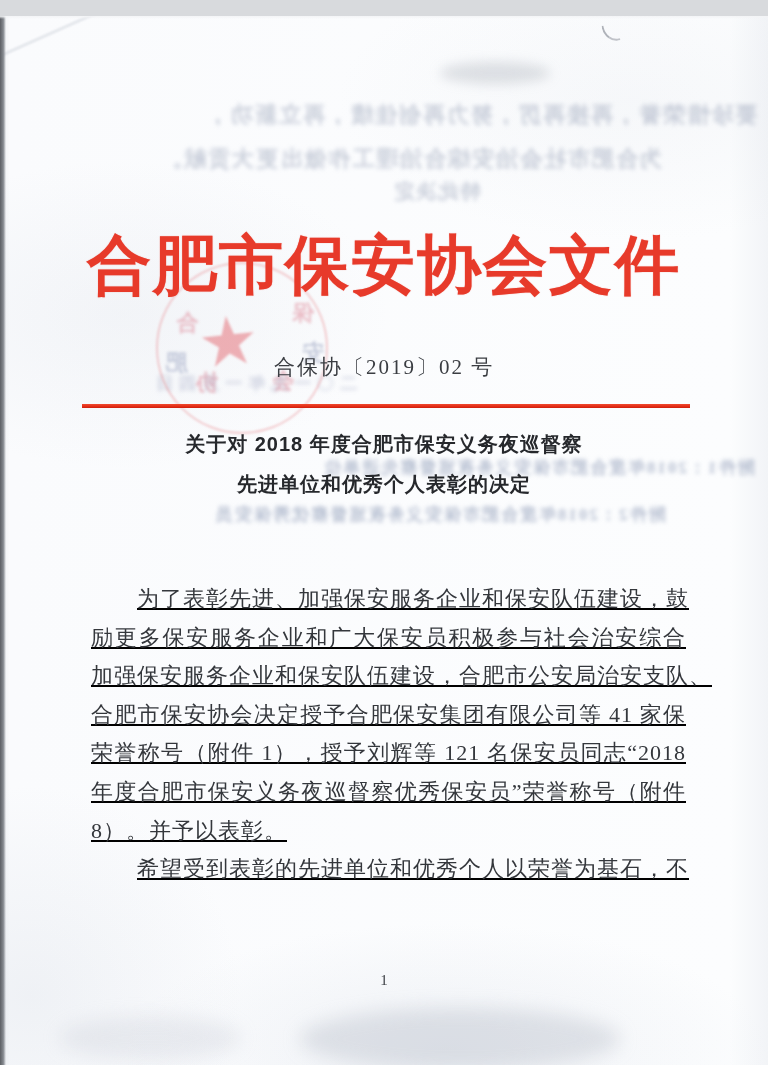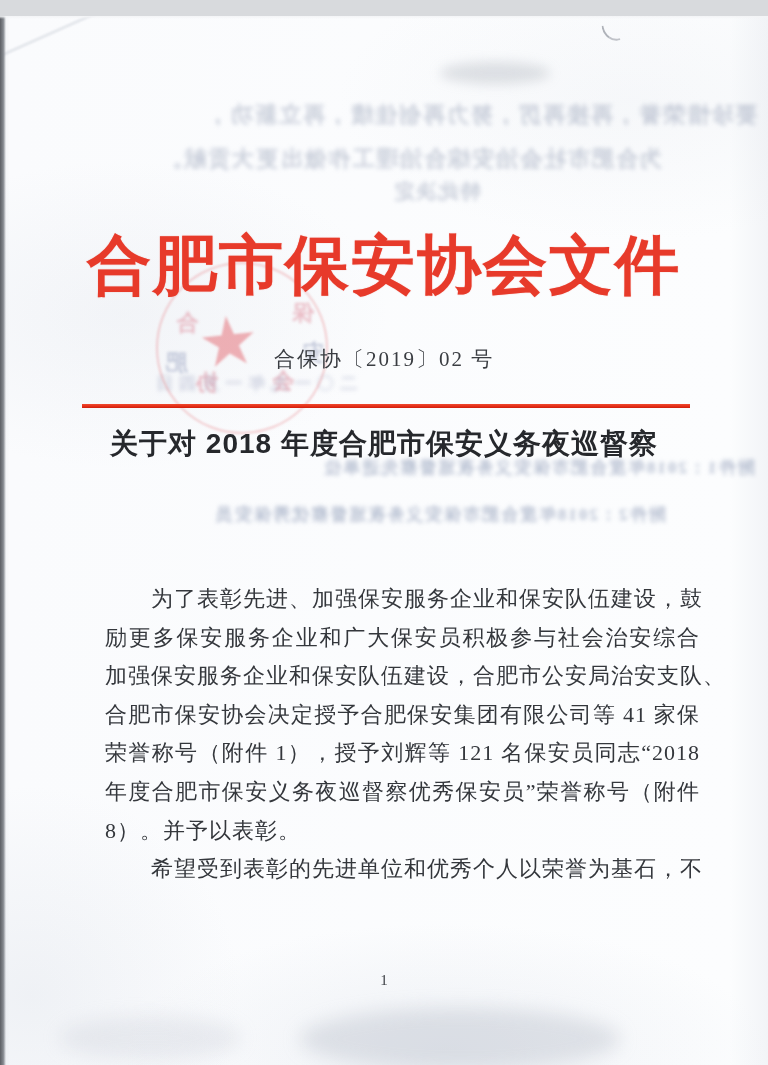--- a/index.html
+++ b/index.html
@@ -87,40 +87,40 @@
   .content { position:relative; z-index:3; }
   .header-title {
     position:absolute; left:40px; width:688px; top:204px;
     text-align:center;
     font-size:64px; line-height:92px; font-weight:bold;
     letter-spacing:2px;
     color:#e73a2a;
     text-shadow:0 0 1px rgba(231,58,42,0.55);
   }
   .doc-number {
-    position:absolute; left:0; width:768px; top:328px;
+    position:absolute; left:0; width:768px; top:336px;
     text-align:center;
     font-size:21px; line-height:30px;
     color:#3a3d42;
     letter-spacing:2px;
   }
   .red-rule {
     position:absolute; left:82px; top:388px; width:608px; height:4px;
     background:linear-gradient(180deg,#ef4a30 0,#e22812 70%,#c8200e 100%);
   }
   .doc-title {
     position:absolute; left:64px; width:640px; top:408px;
     text-align:center;
     font-family:"Liberation Sans","DejaVu Sans",sans-serif;
     font-weight:bold;
-    font-size:28px; line-height:40px;
+    font-size:20px; line-height:40px;
     color:#26282c;
     letter-spacing:1px;
   }
-  .body-block { position:absolute; left:105px; top:564px; width:595px; }
+  .body-block { position:absolute; left:91px; top:564px; width:595px;text-decoration:underline; }
   .body-line {
     font-size:22px;
     height:38.6px; line-height:38.6px;
     color:#34373c;
     letter-spacing:1px;
     text-align:justify;
     text-align-last:justify;
     white-space:nowrap;
   }
   .body-line.indent { text-indent:46px; }
@@ -161,20 +161,21 @@
 
   <div class="content">
     <div class="header-title">合肥市保安协会文件</div>
 
     <div class="doc-number">合保协〔2019〕02 号</div>
 
     <div class="red-rule"></div>
 
     <div class="doc-title">
       <div>关于对 2018 年度合肥市保安义务夜巡督察</div>
+      <div>先进单位和优秀个人表彰的决定</div>
     </div>
 
     <div class="body-block">
       <div class="body-line indent">为了表彰先进、加强保安服务企业和保安队伍建设，鼓</div>
       <div class="body-line">励更多保安服务企业和广大保安员积极参与社会治安综合</div>
       <div class="body-line">加强保安服务企业和保安队伍建设，合肥市公安局治安支队、</div>
       <div class="body-line">合肥市保安协会决定授予合肥保安集团有限公司等 41 家保</div>
       <div class="body-line">荣誉称号（附件 1），授予刘辉等 121 名保安员同志“2018</div>
       <div class="body-line">年度合肥市保安义务夜巡督察优秀保安员”荣誉称号（附件</div>
       <div class="body-line no-just">8）。并予以表彰。</div>

